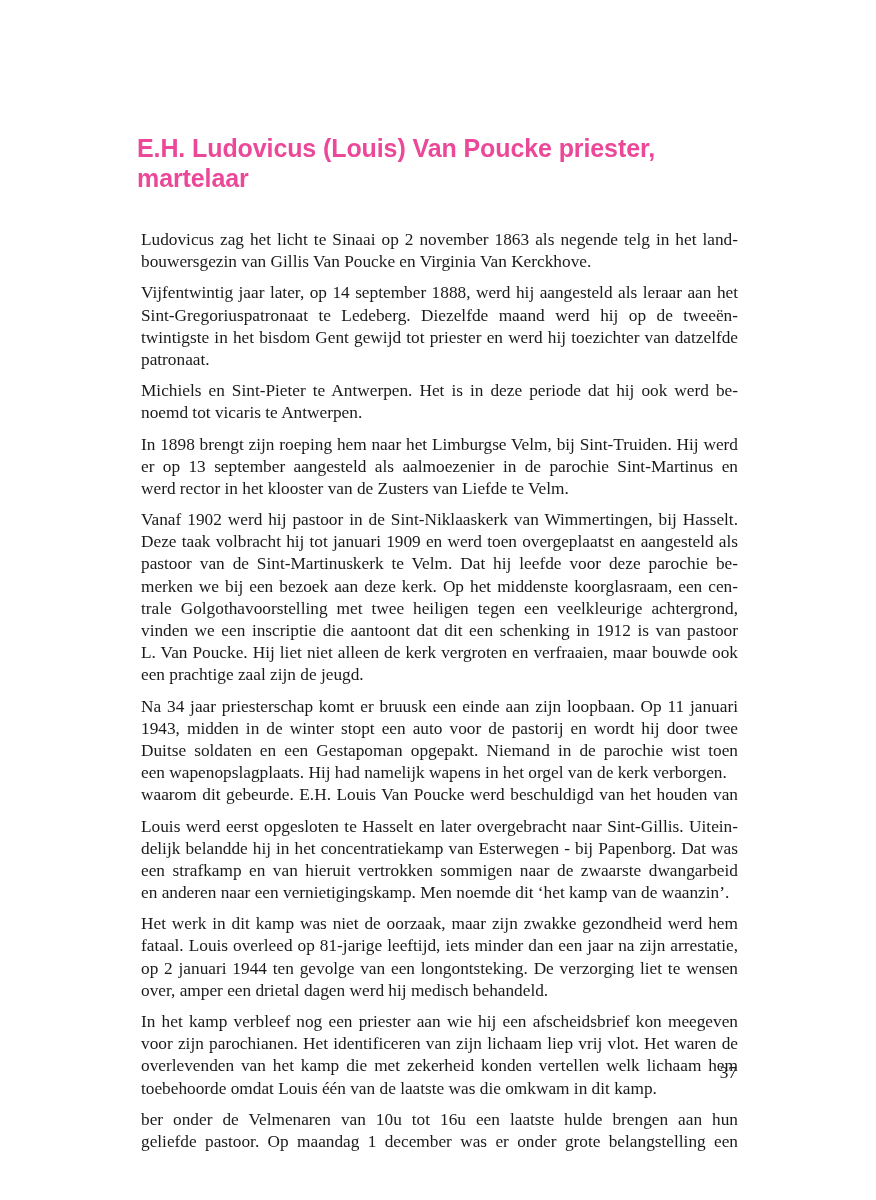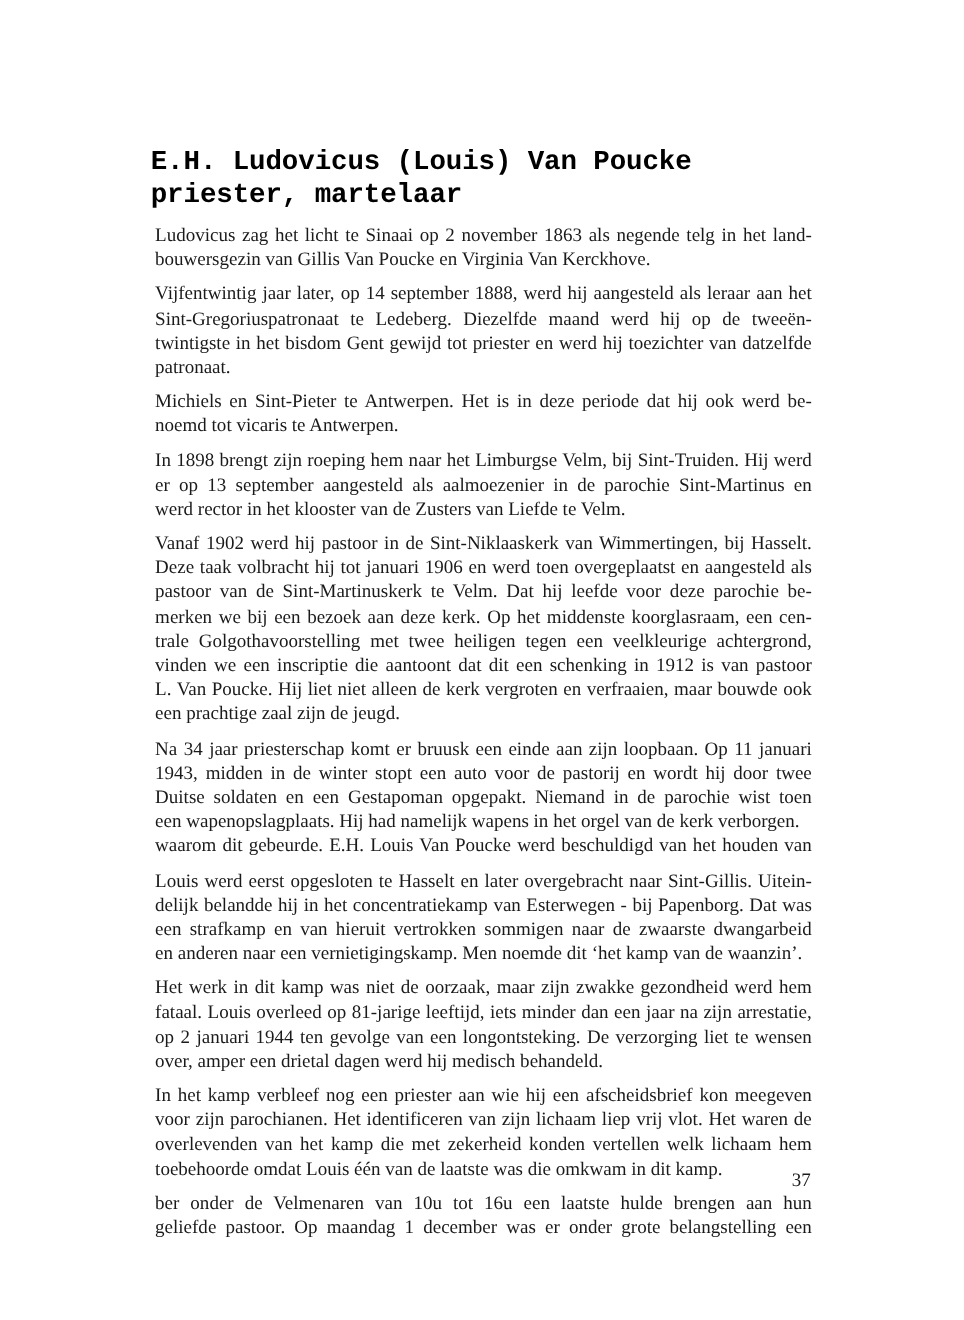--- a/index.html
+++ b/index.html
@@ -15,27 +15,27 @@
       font-family: "Liberation Serif", "DejaVu Serif", serif;
       color: #1a1a1a;
     }
     .page {
       position: absolute;
       left: 137px;
       top: 133px;
       width: 601px;
     }
     .title {
-      font-family: Liberation Mono, monospace;
+      font-family: Liberation Sans, sans-serif;
       font-weight: bold;
       font-size: 25px;
       line-height: 30px;
-      margin: 0 0 10px 0;
+      margin: 0 0 36px 0;
       letter-spacing: -0.1px;
-      color: #000000;
+      color: #ec4899;
     }
     .para {
       font-size: 17.3px;
       line-height: 22.2px;
       text-align: justify;
       hyphens: manual;
       margin: 0 0 9px 4px;
     }
     .line {
       display: block;
@@ -78,21 +78,21 @@
         <span class="line">Michiels en Sint-Pieter te Antwerpen. Het is in deze periode dat hij ook werd be-</span>
         <span class="line last">noemd tot vicaris te Antwerpen.</span>
       </p>
       <p class="para">
         <span class="line">In 1898 brengt zijn roeping hem naar het Limburgse Velm, bij Sint-Truiden. Hij werd</span>
         <span class="line">er op 13 september aangesteld als aalmoezenier in de parochie Sint-Martinus  en</span>
         <span class="line last">werd rector in het klooster van de Zusters van Liefde te Velm.</span>
       </p>
       <p class="para">
         <span class="line">Vanaf 1902 werd hij pastoor in de Sint-Niklaaskerk van Wimmertingen, bij Hasselt.</span>
-        <span class="line">Deze taak volbracht hij tot januari 1906 en werd toen overgeplaatst en aangesteld als</span>
+        <span class="line">Deze taak volbracht hij tot januari 1909 en werd toen overgeplaatst en aangesteld als</span>
         <span class="line">pastoor van de Sint-Martinuskerk te Velm. Dat hij leefde voor deze parochie be-</span>
         <span class="line">merken we bij een bezoek aan deze kerk. Op het middenste koorglasraam, een cen-</span>
         <span class="line">trale Golgothavoorstelling met twee heiligen tegen een veelkleurige achtergrond,</span>
         <span class="line">vinden we een inscriptie die aantoont dat dit een schenking in 1912 is van pastoor</span>
         <span class="line">L. Van Poucke. Hij liet niet alleen de kerk vergroten en verfraaien, maar bouwde ook</span>
         <span class="line last">een prachtige zaal zijn de jeugd.</span>
       </p>
       <p class="para">
         <span class="line">Na 34 jaar priesterschap komt er bruusk een einde aan zijn loopbaan. Op 11 januari</span>
         <span class="line">1943, midden in de winter stopt een auto voor de pastorij en wordt hij door twee</span>

